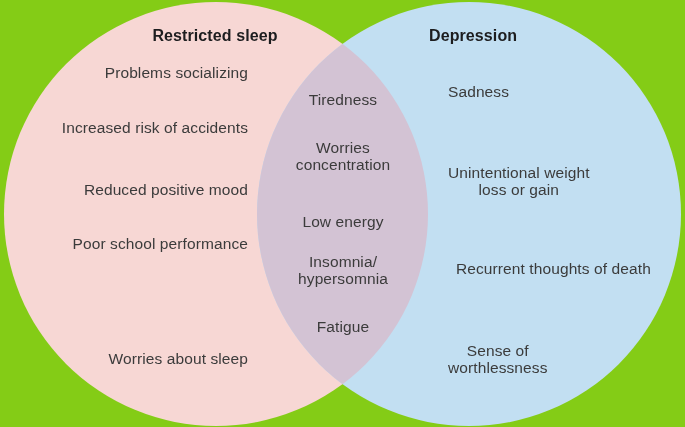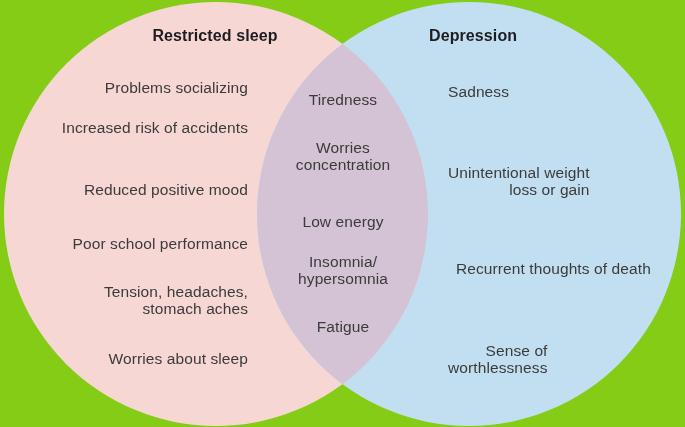--- a/index.html
+++ b/index.html
@@ -49,37 +49,37 @@
     color: #1d1d1f;
     white-space: nowrap;
     letter-spacing: 0.1px;
   }
   .title-left  { top: 27px; left: 90px; width: 250px; text-align: center; }
   .title-right { top: 27px; left: 429px; text-align: left; }
 
   
   .l-item { right: 437px; text-align: right; white-space: nowrap; }
   .l-item.wrap { white-space: pre-line; }
-  .l0 { top: 79px; text-align: center; }
+  .l0 { top: 64px; text-align: center; }
   .l1 { top: 119px; text-align: right; }
   .l2 { top: 181px; }
   .l3 { top: 235px; }
   .l4 { top: 283px; }
   .l5 { top: 350px; }
 
   
   .m-item { left: 233px; width: 220px; text-align: center; }
   .m0 { top: 91px; }
   .m1 { top: 139px; }
   .m2 { top: 204px; margin-top: 9px; }
   .m3 { top: 253px; }
   .m4 { top: 318px; }
 
   
-  .r-item { left: 448px; text-align: right; }
+  .r-item { left: 448px; text-align: center; }
   .r0 { top: 83px; }
   .r1 { top: 164px; }
   .r2 { top: 260px; margin-left: 8px; }
   .r3 { top: 342px; }
 </style>
 </head>
 <body>
 
 <div class="stage">
 
@@ -87,22 +87,20 @@
   <div class="circle circle-right"></div>
   <div class="overlap-lens"></div>
 
   <div class="title title-left">Restricted sleep</div>
   <div class="title title-right">Depression</div>
 
   <div class="txt l-item l0">Problems socializing</div>
   <div class="txt l-item l1">Increased risk of accidents</div>
   <div class="txt l-item l2">Reduced positive mood</div>
   <div class="txt l-item l3">Poor school performance</div>
-  <div class="txt l-item wrap l4">Tension, headaches,
-stomach aches</div>
   <div class="txt l-item l5">Worries about sleep</div>
 
   <div class="txt m-item m0">Tiredness</div>
   <div class="txt m-item m1">Worries
 concentration</div>
   <div class="txt m-item m2">Low energy</div>
   <div class="txt m-item m3">Insomnia/
 hypersomnia</div>
   <div class="txt m-item m4">Fatigue</div>
 

